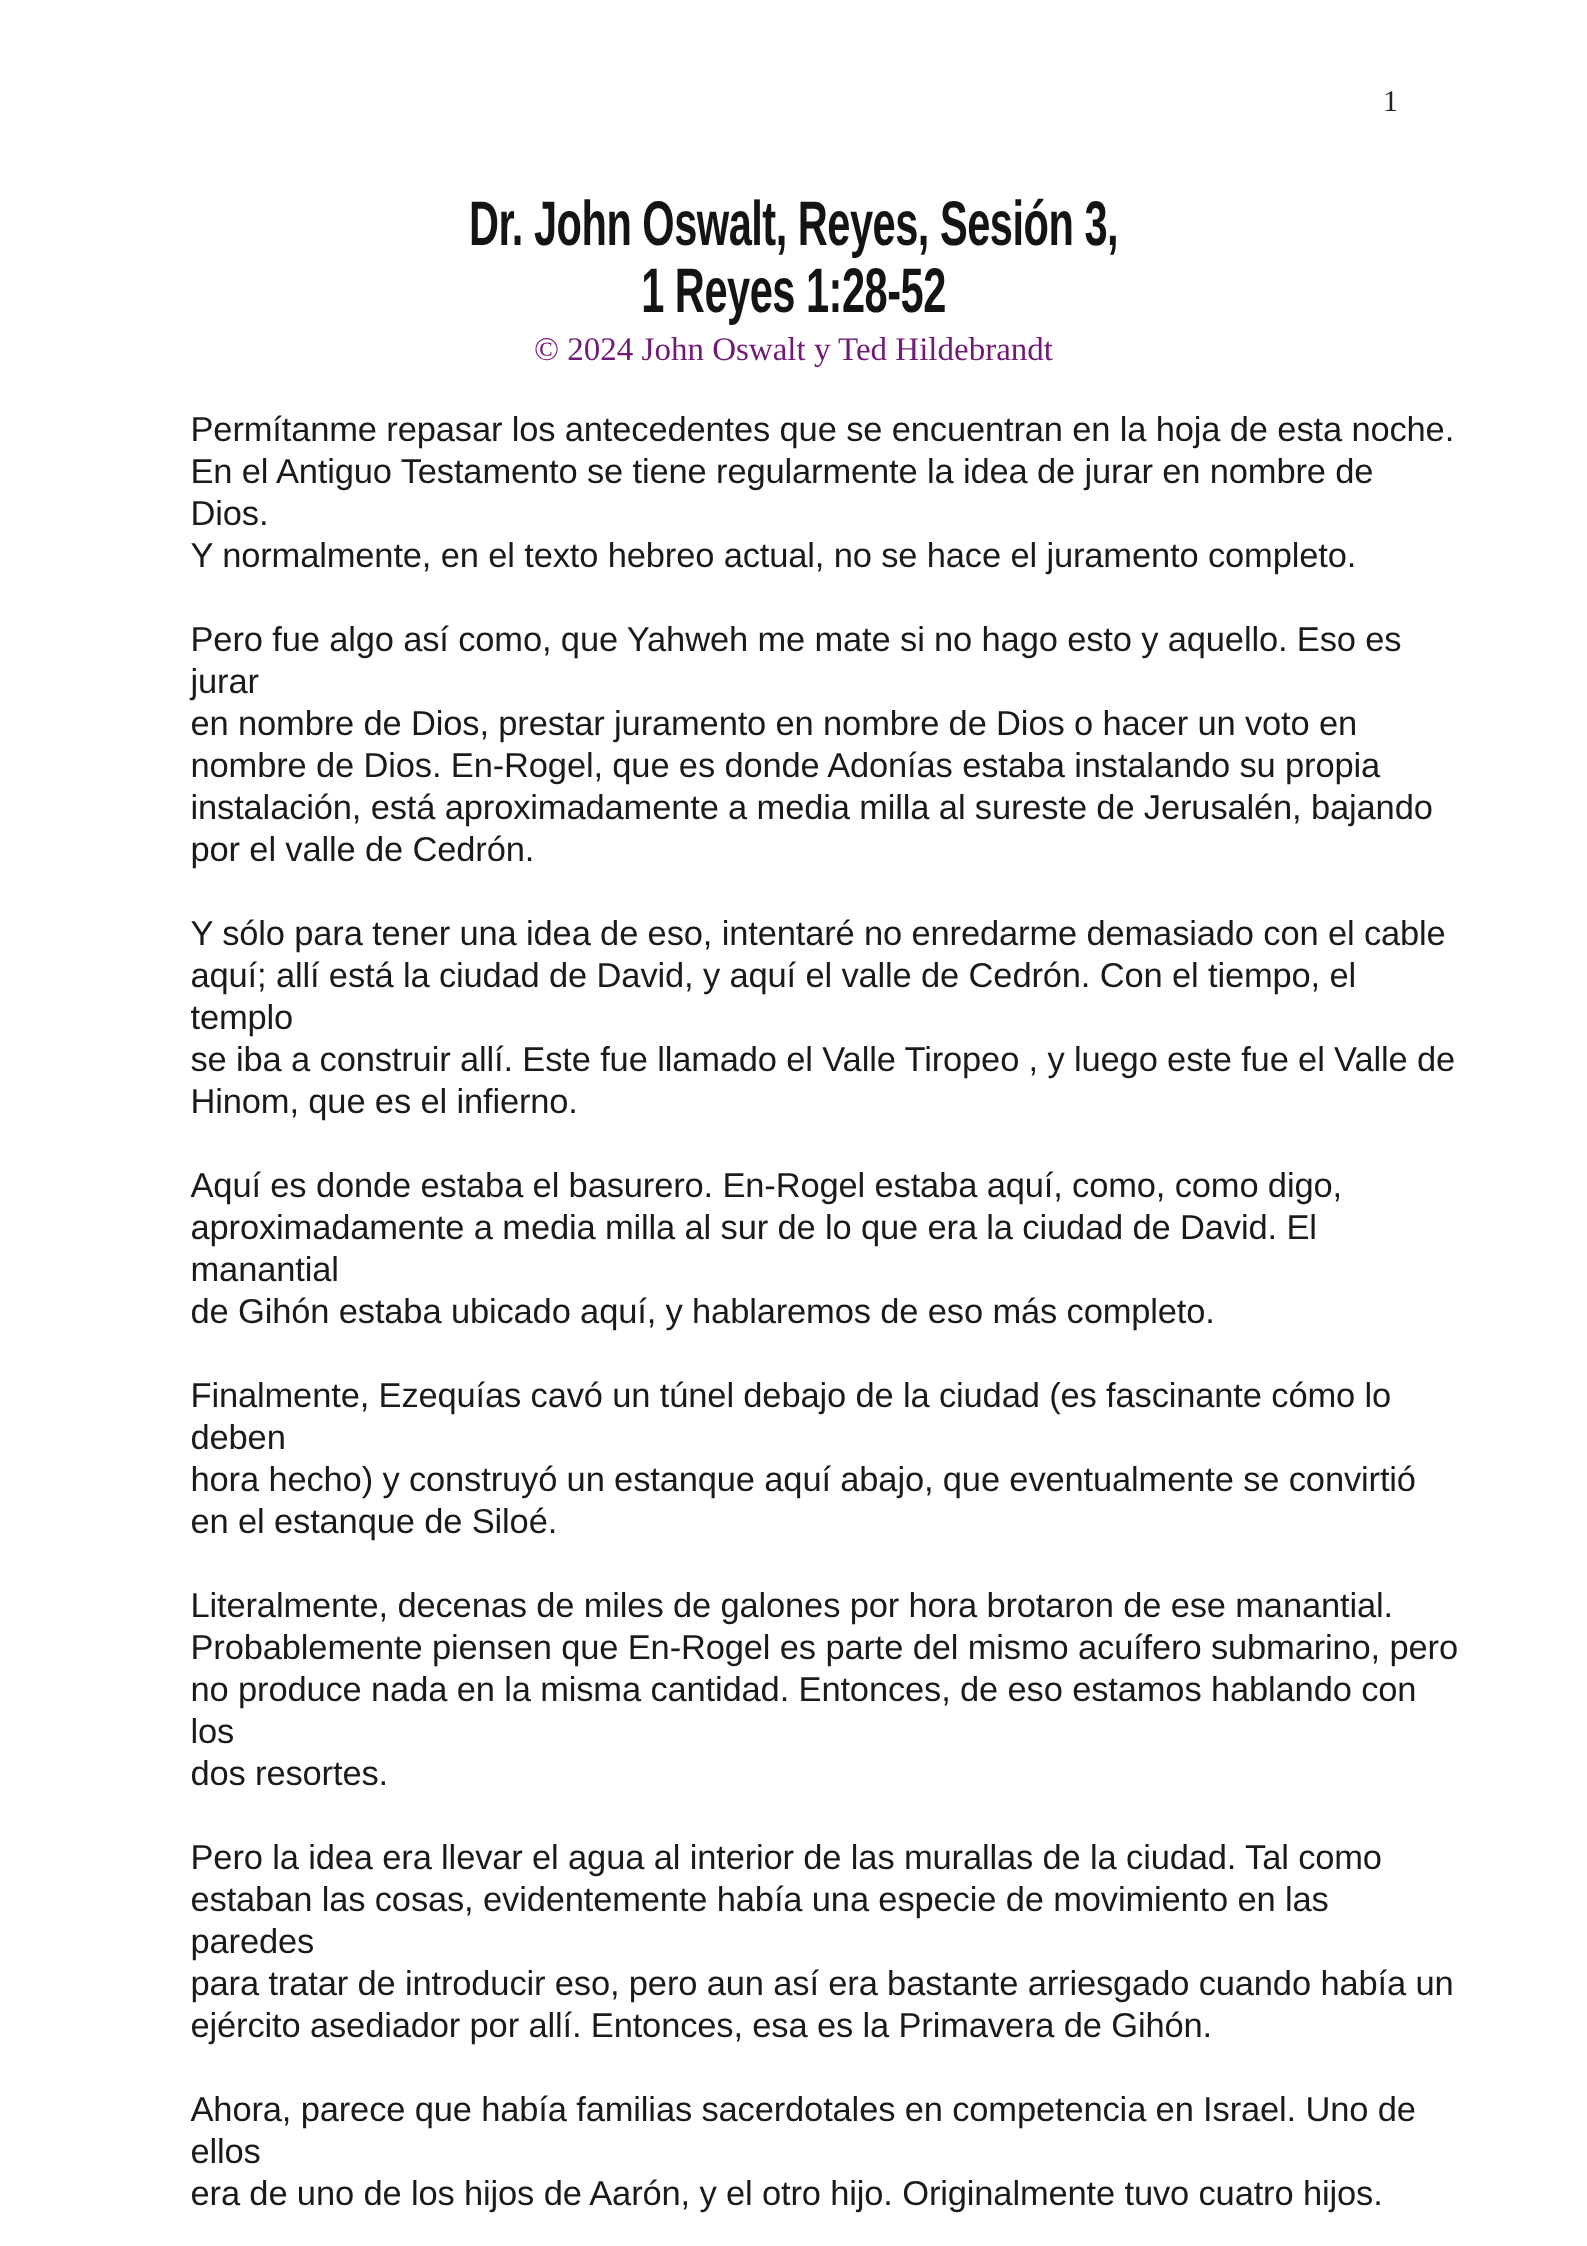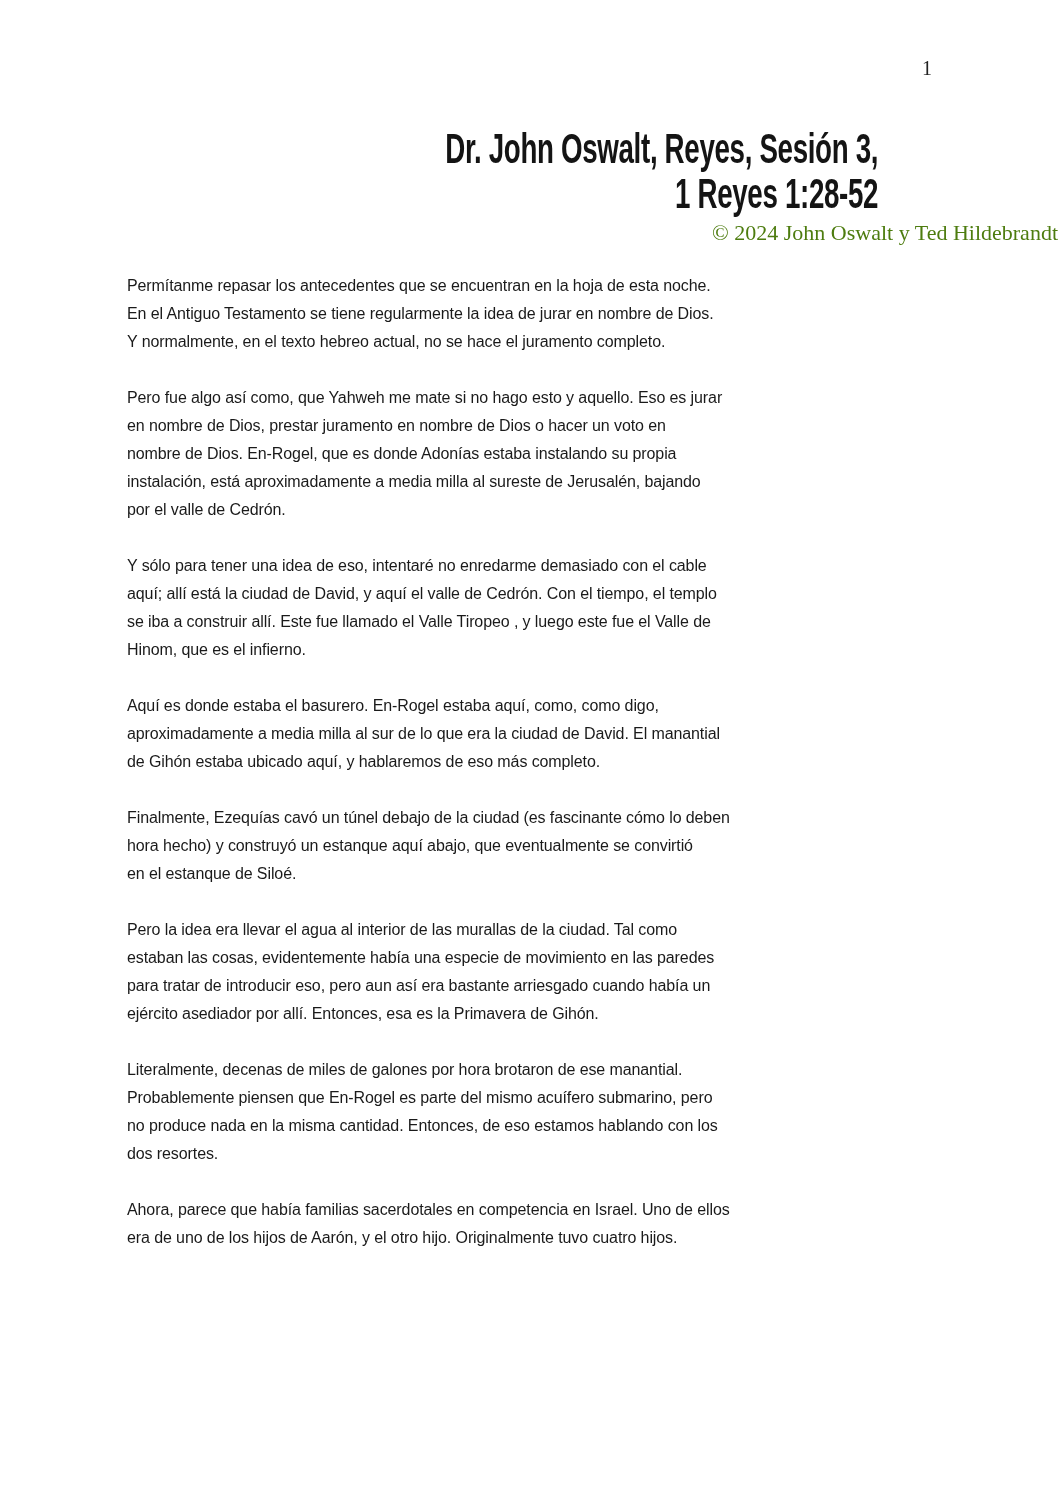--- a/index.html
+++ b/index.html
@@ -21,44 +21,44 @@
     position: absolute;
     top: 56px;
     right: 126px;
     font-family: "Liberation Serif", serif;
     font-size: 20px;
     line-height: 24px;
     color: #222222;
   }
   .doc-header {
     padding-top: 126px;
-    text-align: right;
+    text-align: center;
   }
   .doc-title {
     font-family: "Liberation Sans", sans-serif;
     font-weight: 700;
     font-size: 42px;
     line-height: 45px;
     color: #141414;
     white-space: pre-line;
     letter-spacing: -0.5px;
     transform: scaleX(0.66);
     transform-origin: 50% 50%;
   }
   .doc-copyright {
     font-family: "Liberation Serif", serif;
     font-size: 22px;
     line-height: 30px;
     margin-top: 2px;
-    color: #4d7c0f;
+    color: #701a75;
   }
   .doc-body {
     margin: 24px 0 0 127px;
     width: 845px;
-    font-size: 16px;
+    font-size: 23px;
     line-height: 28px;
     letter-spacing: -0.1px;
     color: #1a1a1a;
   }
   .doc-body p {
     margin: 0 0 28px 0;
     white-space: pre-line;
   }
 </style>
 </head>
@@ -86,25 +86,25 @@
     <p>Y sólo para tener una idea de eso, intentaré no enredarme demasiado con el cable
 aquí; allí está la ciudad de David, y aquí el valle de Cedrón. Con el tiempo, el templo
 se iba a construir allí. Este fue llamado el Valle Tiropeo , y luego este fue el Valle de
 Hinom, que es el infierno.</p>
     <p>Aquí es donde estaba el basurero. En-Rogel estaba aquí, como, como digo,
 aproximadamente a media milla al sur de lo que era la ciudad de David. El manantial
 de Gihón estaba ubicado aquí, y hablaremos de eso más completo.</p>
     <p>Finalmente, Ezequías cavó un túnel debajo de la ciudad (es fascinante cómo lo deben
 hora hecho) y construyó un estanque aquí abajo, que eventualmente se convirtió
 en el estanque de Siloé.</p>
+    <p>Literalmente, decenas de miles de galones por hora brotaron de ese manantial.
+Probablemente piensen que En-Rogel es parte del mismo acuífero submarino, pero
+no produce nada en la misma cantidad. Entonces, de eso estamos hablando con los
+dos resortes.</p>
     <p>Pero la idea era llevar el agua al interior de las murallas de la ciudad. Tal como
 estaban las cosas, evidentemente había una especie de movimiento en las paredes
 para tratar de introducir eso, pero aun así era bastante arriesgado cuando había un
 ejército asediador por allí. Entonces, esa es la Primavera de Gihón.</p>
-    <p>Literalmente, decenas de miles de galones por hora brotaron de ese manantial.
-Probablemente piensen que En-Rogel es parte del mismo acuífero submarino, pero
-no produce nada en la misma cantidad. Entonces, de eso estamos hablando con los
-dos resortes.</p>
     <p>Ahora, parece que había familias sacerdotales en competencia en Israel. Uno de ellos
 era de uno de los hijos de Aarón, y el otro hijo. Originalmente tuvo cuatro hijos.</p>
   </div>
 
 </div>
 
 </body></html>

